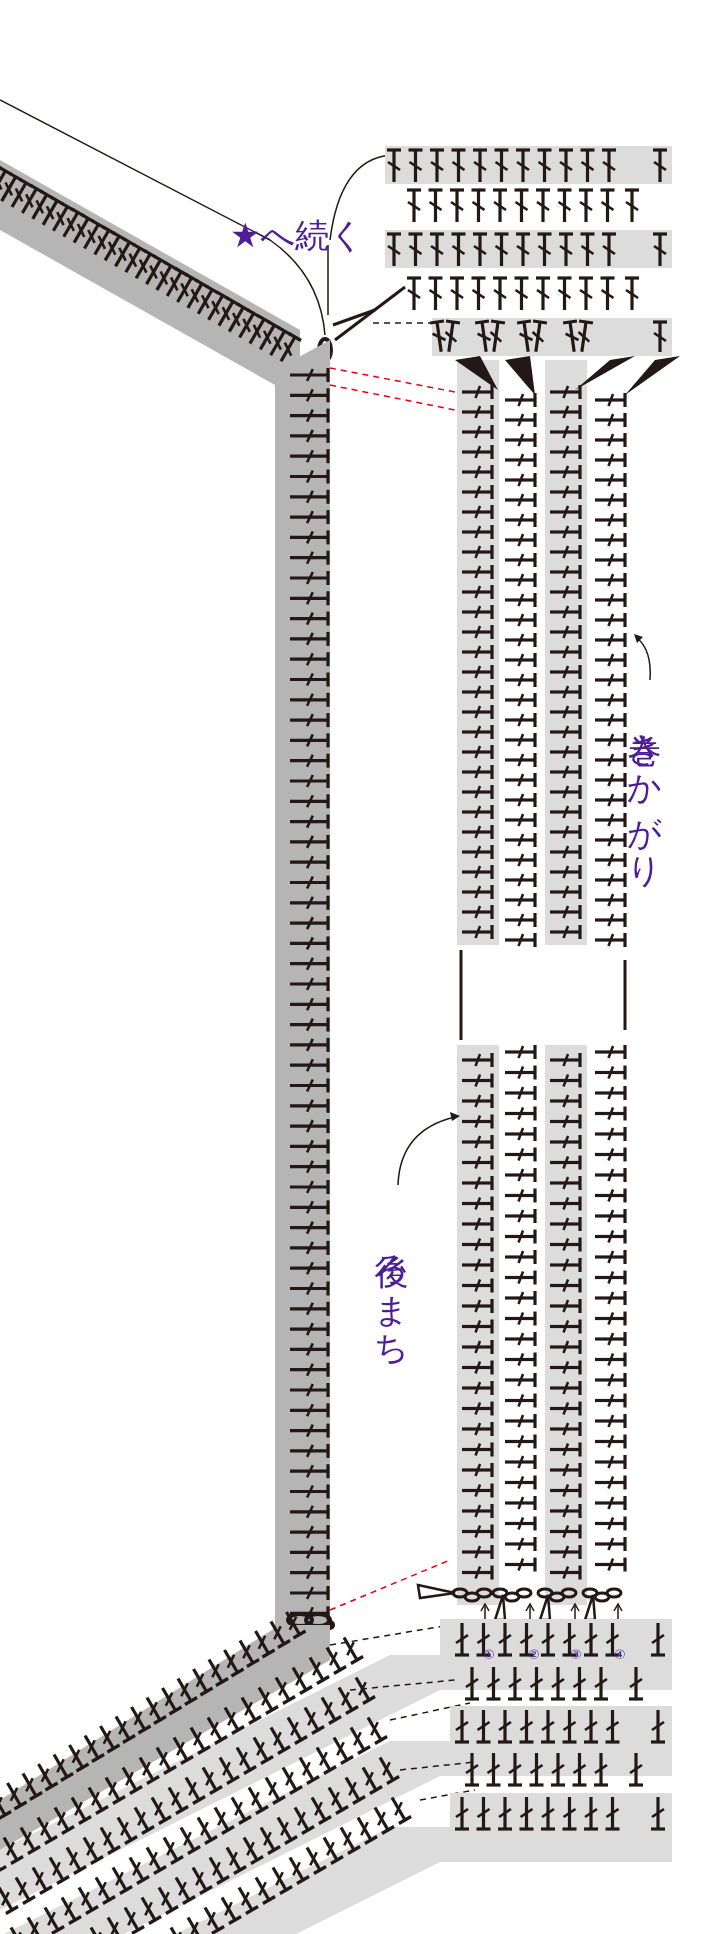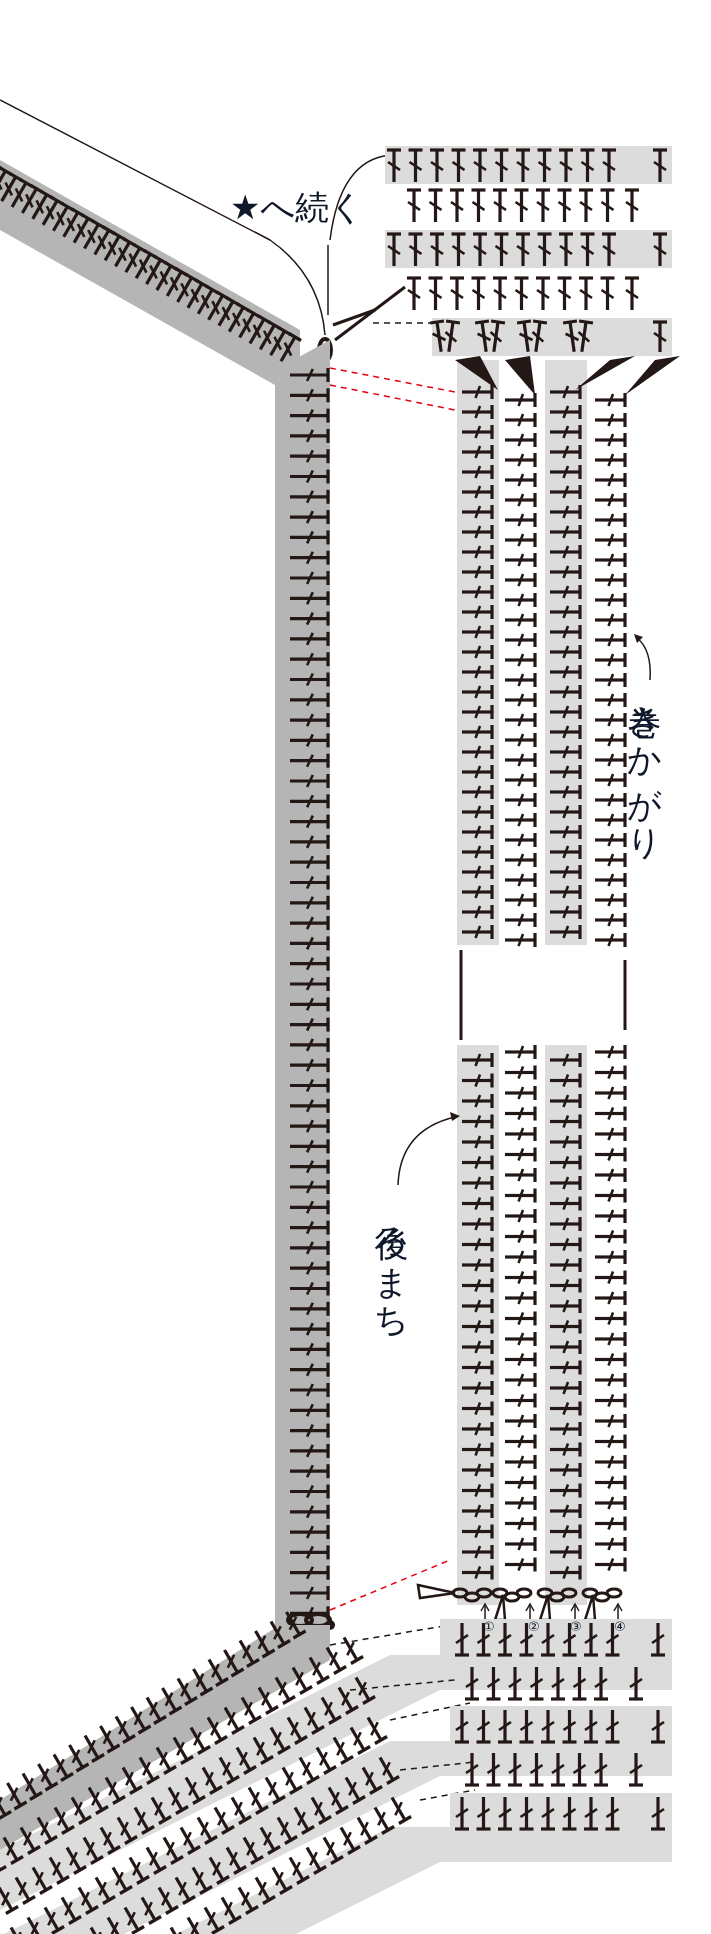--- a/index.html
+++ b/index.html
@@ -1,19 +1,19 @@
 <!DOCTYPE html>
 <html><head>
 <meta charset="utf-8">
 <style>
   html, body { margin:0; padding:0; background:#ffffff; }
   body { width:711px; height:1934px; position:relative; overflow:hidden;
          font-family:"DejaVu Sans", sans-serif; color:#231815; }
   #chart { position:absolute; left:0; top:0; width:711px; height:1934px; }
-  .label { position:absolute; font-size:34px; line-height:1; color:#0f172a; }
+  .label { position:absolute; font-size:34px; line-height:1; color:#4c1d95;margin-top:28px; }
   .vlabel { writing-mode:vertical-rl; letter-spacing:2px; }
   .circnum { font-size:13px; }
 </style>
 </head>
 <body>
 
 <svg id="chart" viewBox="0 0 711 1934" xmlns="http://www.w3.org/2000/svg">
     <g>
       <polygon points="0,160 300,330 300,370 275,385 0,230" fill="#b5b5b5"></polygon>
       <g transform="translate(-5,165) rotate(30)">

